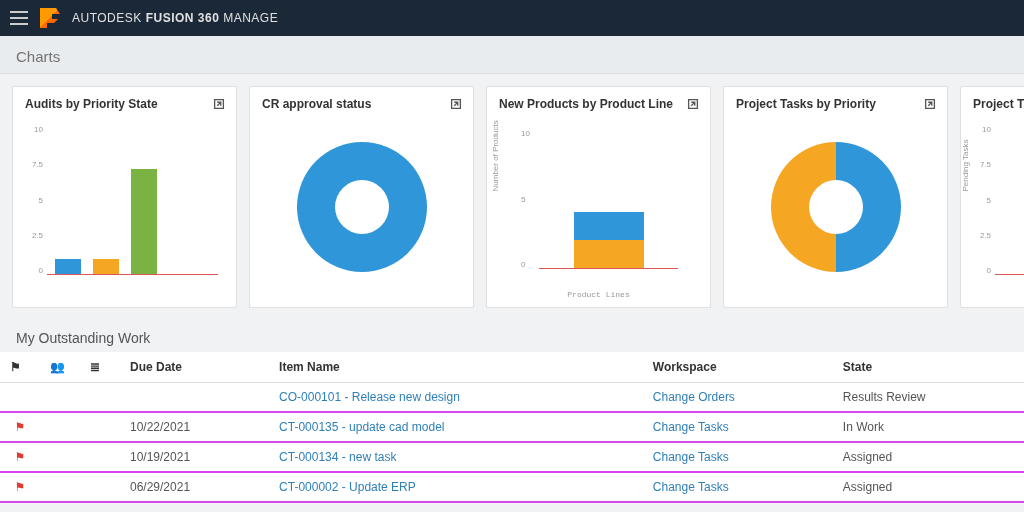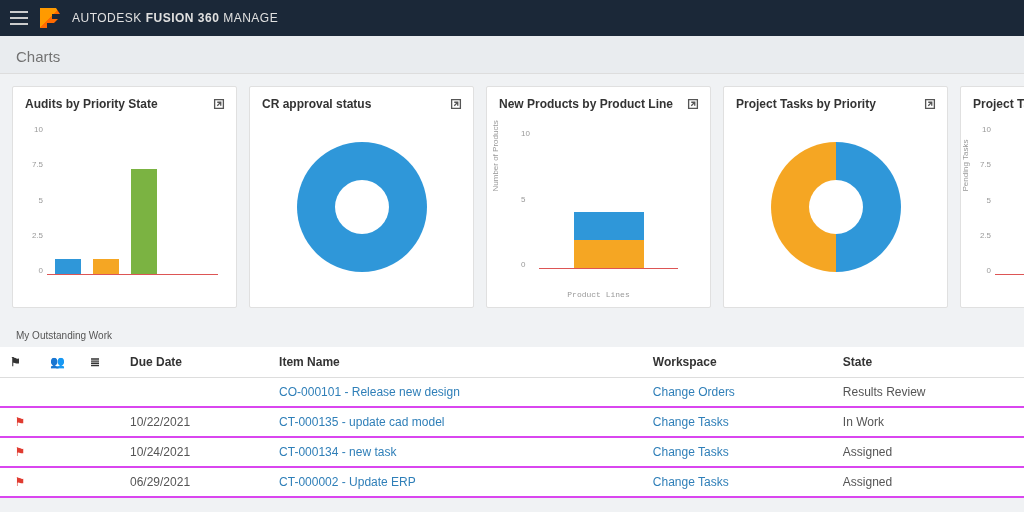--- a/index.html
+++ b/index.html
@@ -25,21 +25,21 @@
 .bar { width: 26px; }
 .donut { width: 130px; height: 130px; border-radius: 50%; position: absolute; left: 50%; top: 50%; transform: translate(-50%, -50%); }
 .donut::after { content: ""; position: absolute; width: 54px; height: 54px; background: #fff; border-radius: 50%; left: 50%; top: 50%; transform: translate(-50%, -50%); }
 .donut-full { background: #2f97d9; }
 .donut-split { background: conic-gradient(#2f97d9 0 180deg, #f5a623 180deg 360deg); }
 .stacked-bar-wrap { position: absolute; left: 40px; right: 20px; top: 12px; height: 140px; border-bottom: 1px solid #d55; display: flex; align-items: flex-end; justify-content: center; }
 .stacked-bar { width: 70px; display: flex; flex-direction: column; }
 .sb-top { background: #2f97d9; }
 .sb-bot { background: #f5a623; }
 .y-ticks-sm { position: absolute; left: 22px; top: 12px; height: 140px; display: flex; flex-direction: column; justify-content: space-between; font-size: 8px; color: #999; }
-.mow-header { padding: 10px 16px 6px; font-size: 10px; color: #555; background: #f0f2f4; }
+.mow-header { padding: 10px 16px 6px; font-size: 14px; color: #555; background: #f0f2f4; }
 .work-table { width: 100%; border-collapse: collapse; background: #fff; font-size: 12px; }
 .work-table th { text-align: left; padding: 8px 10px; font-weight: 600; color: #333; border-bottom: 1px solid #ddd; background: #fff; }
 .work-table td { padding: 7px 10px; border-bottom: 2px solid #d946ef; color: #555; }
 .work-table td.link { color: #2f7fb8; }
 .flag-col { width: 36px; text-align: center; }
 .flag-icon { color: #e03c31; font-size: 12px; }
 .icon-th { width: 40px; text-align: center; }
 </style>
 </head>
 <body>
@@ -178,21 +178,21 @@
         <td></td>
         <td>10/22/2021</td>
         <td class="link">CT-000135 - update cad model</td>
         <td class="link">Change Tasks</td>
         <td>In Work</td>
       </tr>
       <tr>
         <td class="flag-col"><span class="flag-icon">⚑</span></td>
         <td></td>
         <td></td>
-        <td>10/24/2021</td>
+        <td>10/19/2021</td>
         <td class="link">CT-000134 - new task</td>
         <td class="link">Change Tasks</td>
         <td>Assigned</td>
       </tr>
       <tr>
         <td class="flag-col"><span class="flag-icon">⚑</span></td>
         <td></td>
         <td></td>
         <td>06/29/2021</td>
         <td class="link">CT-000002 - Update ERP</td>

